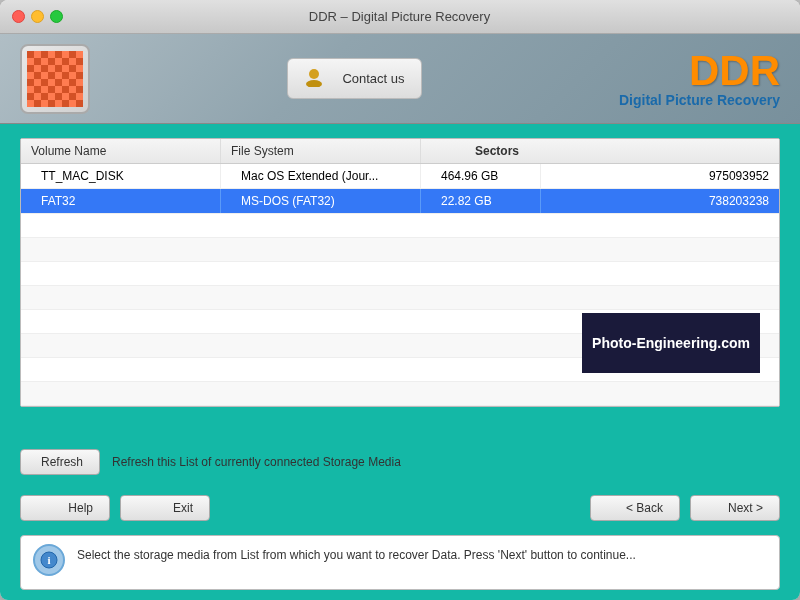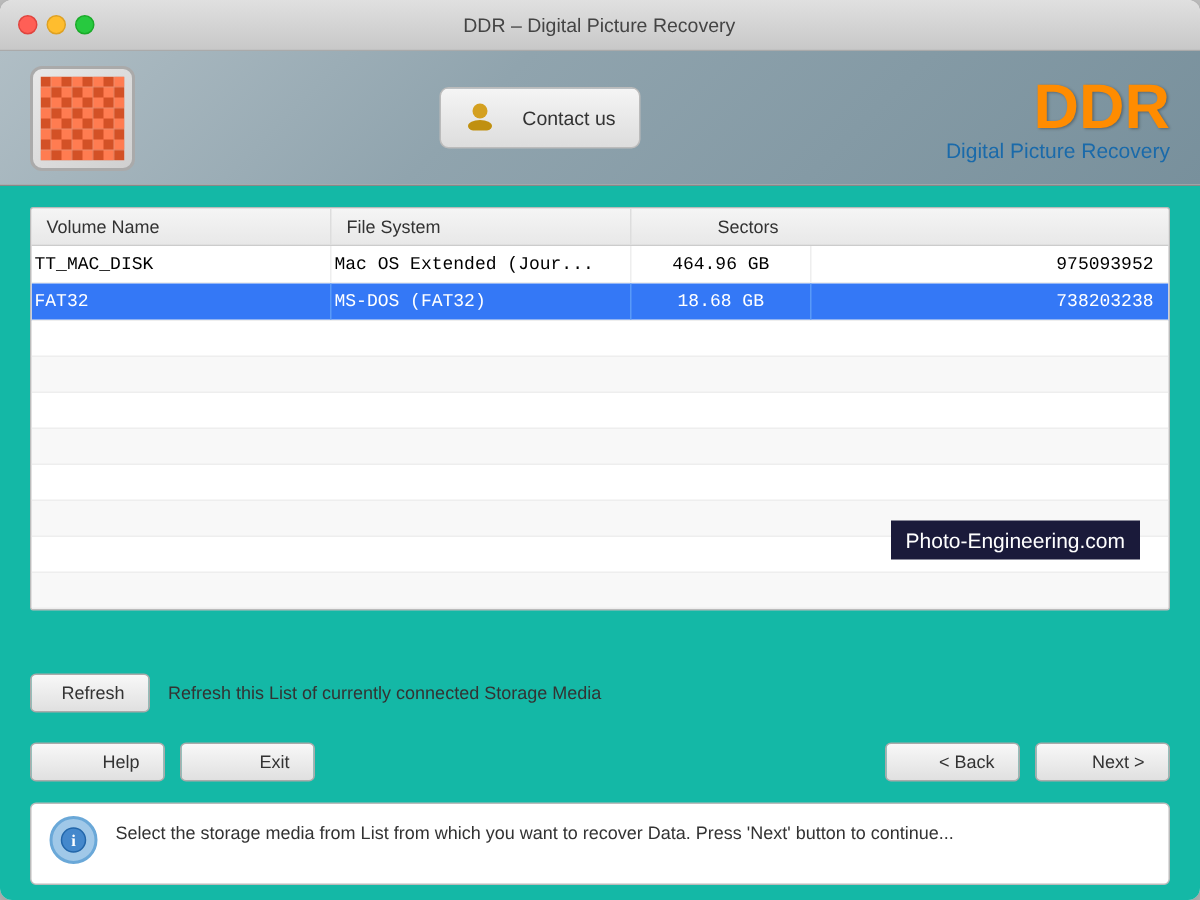--- a/index.html
+++ b/index.html
@@ -99,21 +99,21 @@
     .ddr-title {
       font-size: 42px;
       font-weight: bold;
       color: #ff8c00;
       line-height: 1;
       text-shadow: 1px 1px 2px rgba(0,0,0,0.3);
     }
     .ddr-subtitle {
       font-size: 14px;
       color: #1a6aaa;
-      font-weight: normal;
+      font-weight: bold;
     }
 
     
     .main-content {
       flex: 1;
       background: #14b8a6;
       padding: 14px 20px 10px 20px;
       display: flex;
       flex-direction: column;
       gap: 10px;
@@ -133,21 +133,21 @@
       background: linear-gradient(to bottom, #f5f5f5, #e8e8e8);
       border-bottom: 1px solid #ccc;
     }
     .th {
       padding: 5px 10px;
       font-size: 12px;
       color: #333;
       font-weight: 500;
       border-right: 1px solid #ddd;
     }
-    .th:last-child { border-right: none; text-align: right; padding-right: 22px; }
+    .th:last-child { border-right: none; text-align: right; padding-right: 22px; font-weight: bold; }
     .th.right { text-align: right; }
     .table-body {
       overflow-y: auto;
       height: calc(100% - 28px);
     }
     .table-row {
       display: grid;
       grid-template-columns: 200px 200px 120px auto;
       border-bottom: 1px solid #eee;
     }
@@ -159,46 +159,45 @@
       background: #f8f8f8;
     }
     .table-row.empty {
       background: white;
       height: 24px;
     }
     .table-row.empty.alt {
       background: #f8f8f8;
     }
     .td {
-      padding: 5px 2px;
+      padding: 5px 20px;
       font-size: 12px;
       border-right: 1px solid #eee;
       white-space: nowrap;
       overflow: hidden;
       text-overflow: ellipsis;
-      font-family: Liberation Mono, monospace;
     }
     .td:last-child { border-right: none; text-align: right; padding-right: 10px; }
-    .td.right { text-align: center; }
+    .td.right { text-align: left; }
     .table-row.selected .td { border-right-color: #5a9af8; }
 
     
     .table-wrapper {
       position: relative;
       flex: 1;
     }
     .watermark {
       position: absolute;
       bottom: 60px;
       right: 20px;
       background: #1a1a3a;
       color: white;
       font-size: 14px;
-      font-weight: normal;
-      padding: 5px 10px;
+      font-weight: bold;
+      padding: 22px 10px;
       z-index: 10;
       pointer-events: none;
       margin-top: 40px;
     }
 
     
     .refresh-row {
       display: flex;
       align-items: center;
       gap: 12px;
@@ -325,21 +324,21 @@
           <div class="table-row">
             <div class="td">TT_MAC_DISK</div>
             <div class="td">Mac OS Extended (Jour...</div>
             <div class="td right">464.96 GB</div>
             <div class="td">975093952</div>
           </div>
 
           <div class="table-row selected">
             <div class="td">FAT32</div>
             <div class="td">MS-DOS (FAT32)</div>
-            <div class="td right">18.68 GB</div>
+            <div class="td right">22.82 GB</div>
             <div class="td">738203238</div>
           </div>
 
           <div class="table-row empty"></div>
           <div class="table-row empty alt"></div>
           <div class="table-row empty"></div>
           <div class="table-row empty alt"></div>
           <div class="table-row empty"></div>
           <div class="table-row empty alt"></div>
           <div class="table-row empty"></div>

